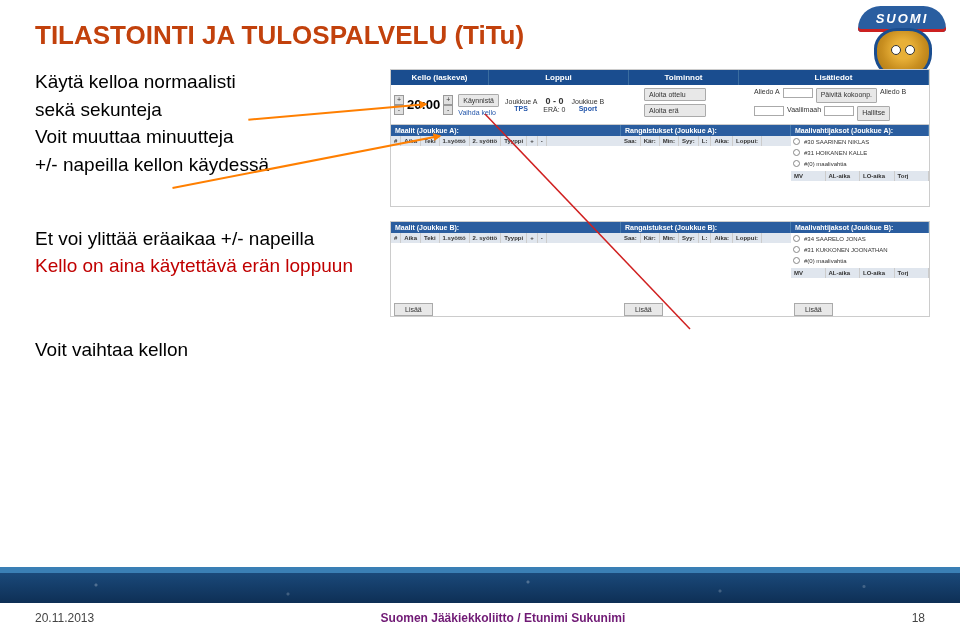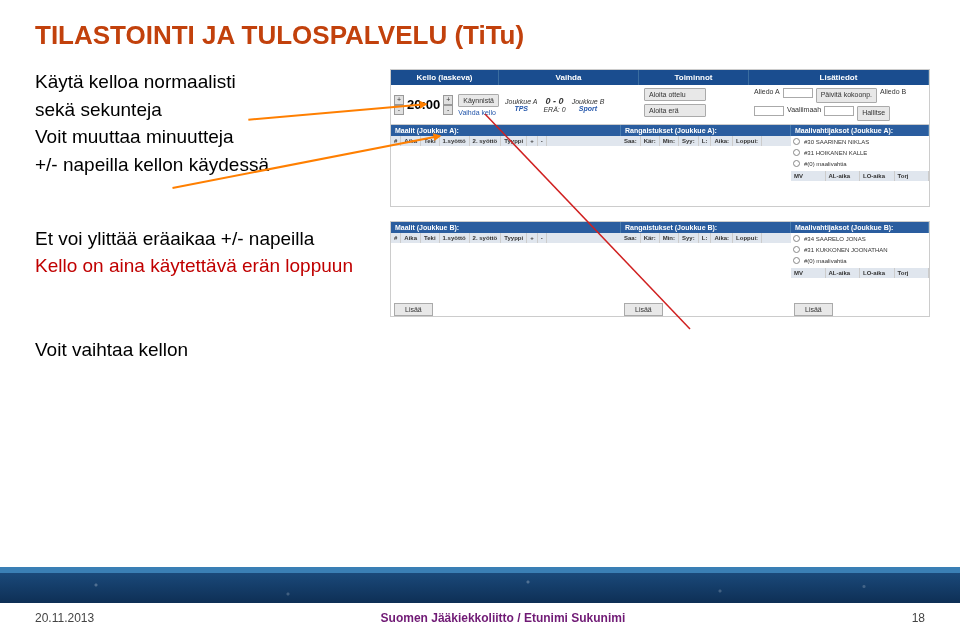--- a/index.html
+++ b/index.html
@@ -84,21 +84,20 @@
     font-size: 7px;
     border-radius: 1px;
   }
   .link-txt { color: #2255aa; font-size: 7px; cursor: pointer; }
   .tilanne-box {
     padding: 11px 4px;
     display: flex;
     gap: 6px;
     font-size: 7px;
     align-items: center;
-    font-style: italic;
   }
   .tilanne-col { text-align: center; }
   .tilanne-col .team { color: #2255aa; font-weight: bold; }
   .tilanne-col .score { font-weight: bold; font-size: 9px; }
   .toim-box { padding: 3px; display: flex; flex-direction: column; gap: 3px; }
   .lisa-box { padding: 3px; display: flex; flex-wrap: wrap; gap: 3px; }
   .input-mini {
     width: 30px; height: 10px; border: 1px solid #aaa; background: #fff;
   }
   .section-row {
@@ -251,20 +250,24 @@
     border: 1px solid #333;
   }
   .logo-lion::before { left: 14px; }
   .logo-lion::after { right: 14px; }
 </style>
 </head>
 <body>
 
 <div class="slide">
 
+  <div class="logo">
+    <div class="logo-ribbon">SUOMI</div>
+    <div class="logo-lion"></div>
+  </div>
 
   <h1 class="title">TILASTOINTI JA TULOSPALVELU (TiTu)</h1>
 
   <div class="content-row">
     <div class="left-col">
       <div class="block-top">
         <p>Käytä kelloa normaalisti</p>
         <p>
           <span>sekä sekunteja</span>
         </p>
@@ -284,22 +287,22 @@
     </div>
 
     <div class="right-col">
 
       <svg class="arrow-red-line" style="top:0; left:0; width:540px; height:340px;">
         <line x1="95" y1="45" x2="300" y2="260" stroke="#d02020" stroke-width="1.5"></line>
       </svg>
 
       <div class="shot">
         <div class="hdr-row-top">
-          <div style="width:108px">Kello (laskeva)</div>
-          <div style="width:140px">Vaihda</div>
+          <div style="width:98px">Kello (laskeva)</div>
+          <div style="width:140px">Loppui</div>
           <div style="width:110px">Toiminnot</div>
           <div style="flex:1">Lisätiedot</div>
         </div>
         <div style="display:flex; border-bottom:1px solid #ccc;">
           <div class="kello-block" style="width:110px">
             <div>
               <div class="spin-btn">+</div>
               <div class="spin-btn">-</div>
             </div>
             <div class="clock-time">20:00</div>

